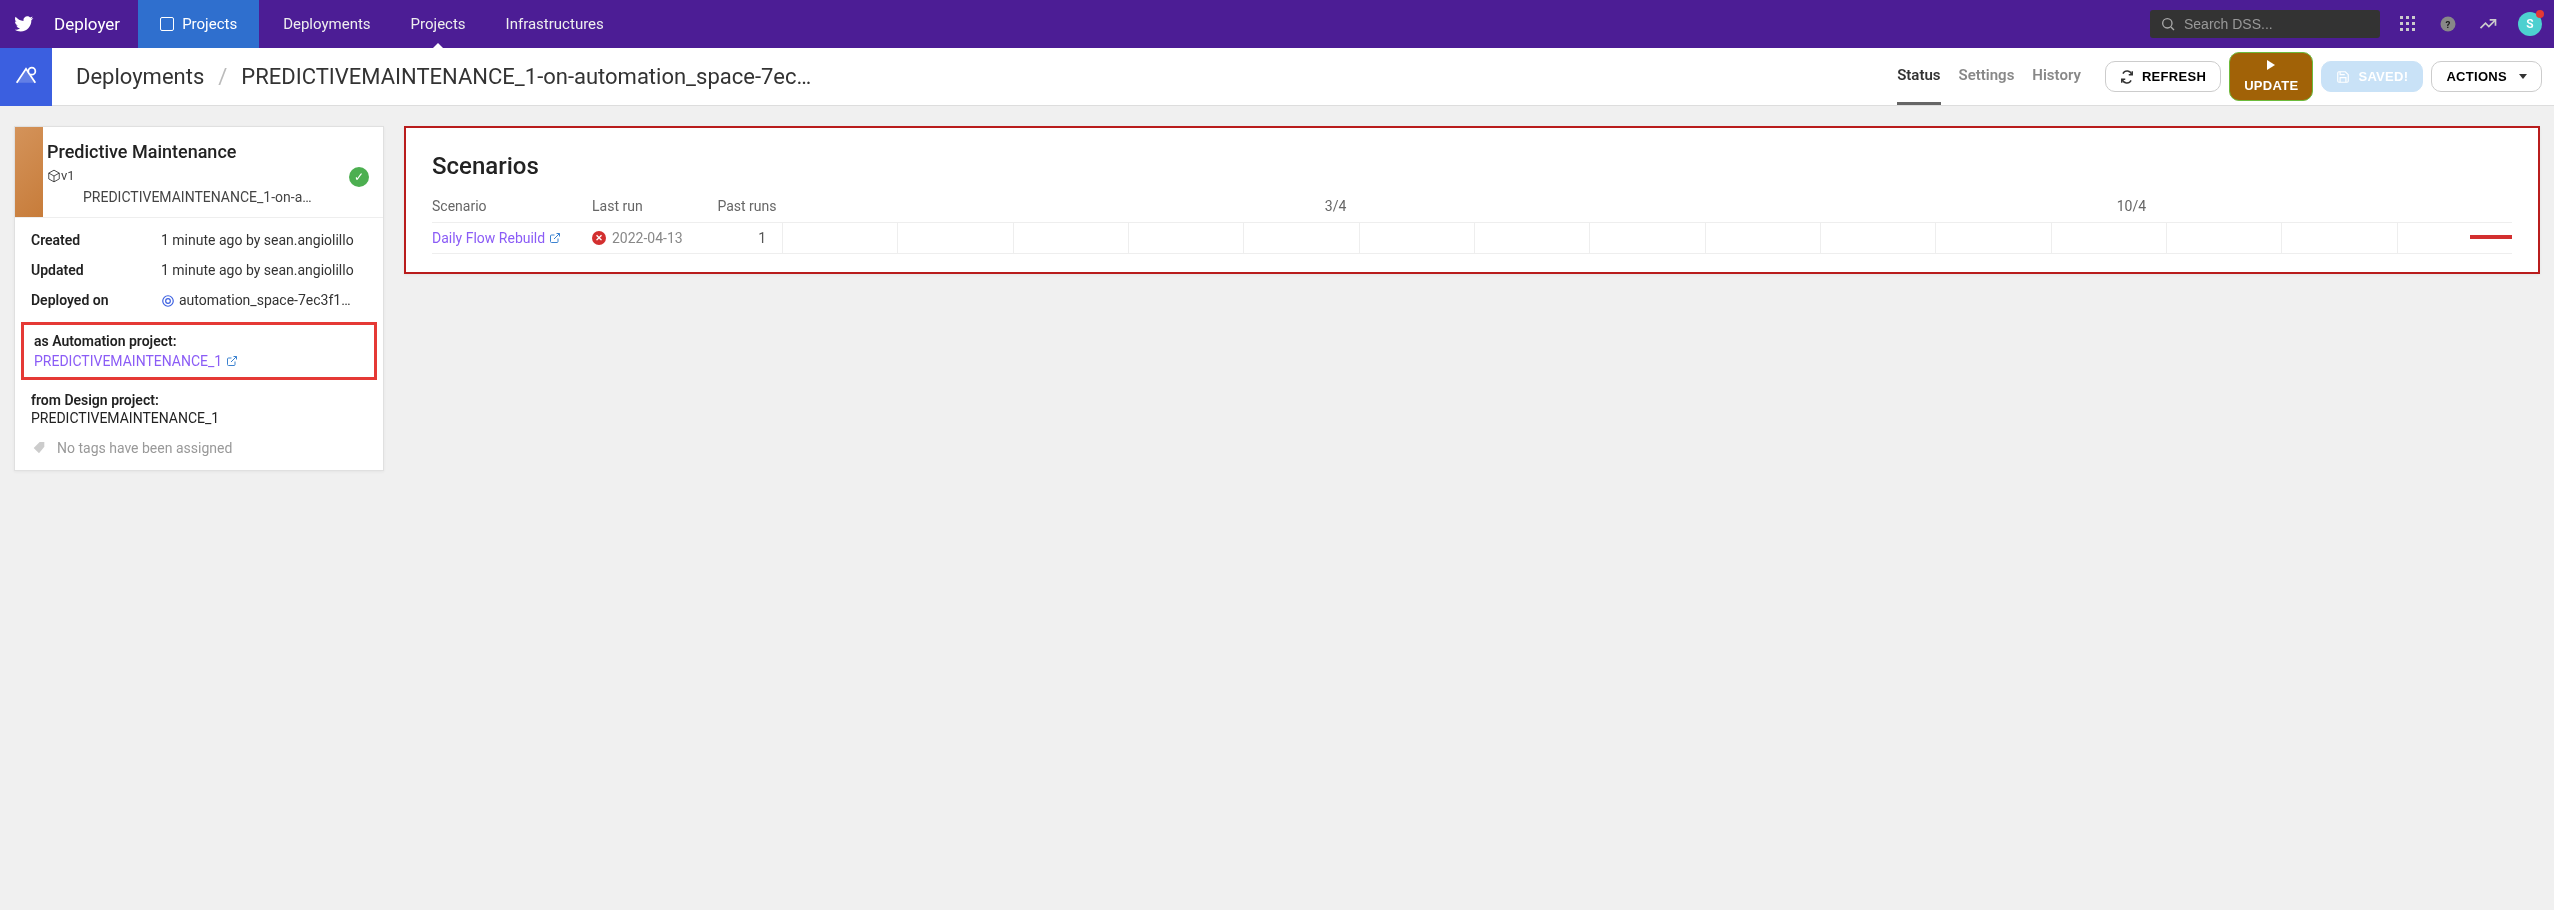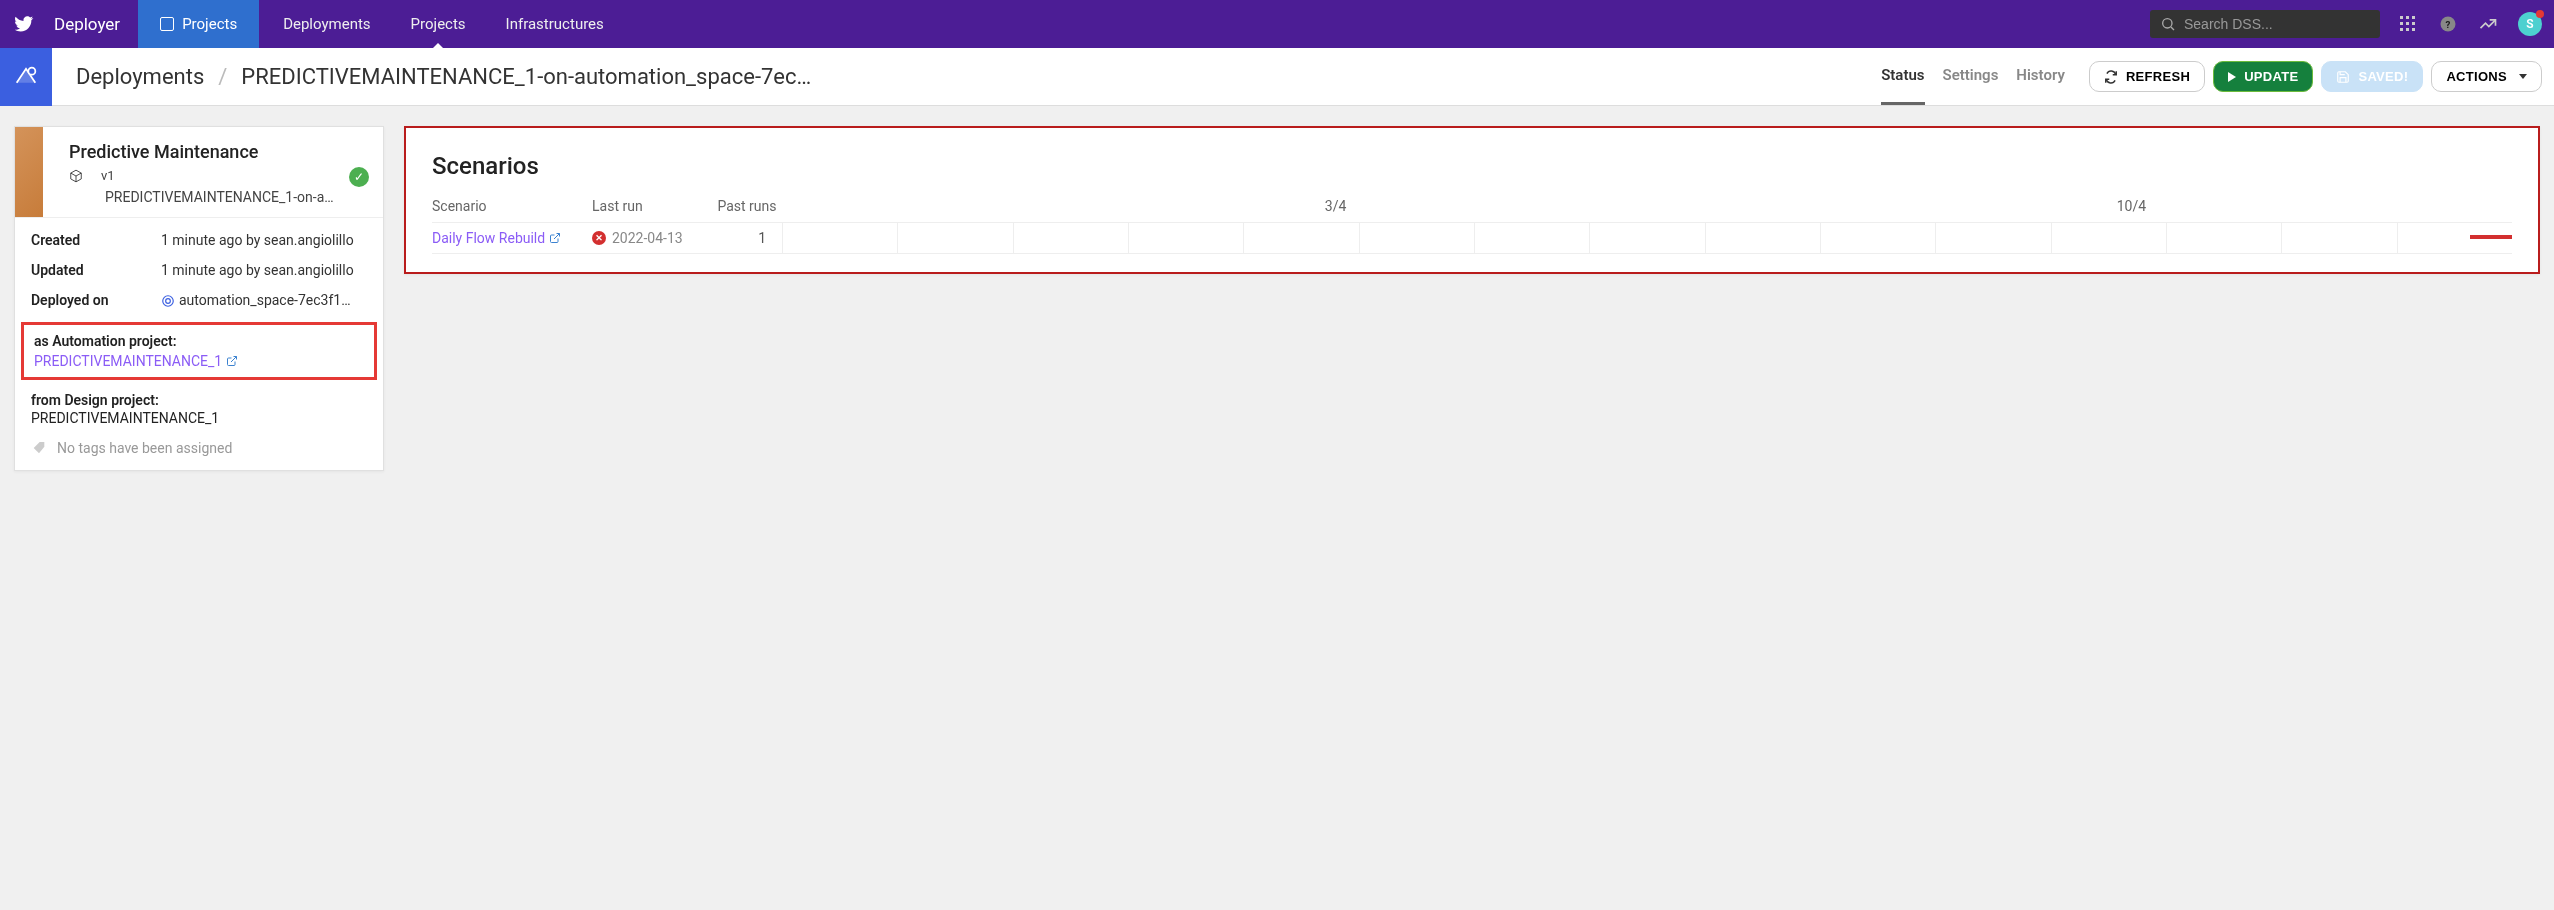--- a/index.html
+++ b/index.html
@@ -29,35 +29,35 @@
   .pagehead { background: #fff; display: flex; align-items: center; height: 58px; border-bottom: 1px solid #ddd; }
   .ph-left-icon { width: 52px; height: 58px; background: #3b5fe0; display: flex; align-items: center; justify-content: center; color: #fff; }
   .breadcrumb { display: flex; align-items: center; font-size: 22px; padding-left: 24px; gap: 14px; color: #333; flex: 1; min-width: 0; }
   .breadcrumb .sep { color: #bbb; }
   .breadcrumb .trunc { white-space: nowrap; overflow: hidden; text-overflow: ellipsis; max-width: 580px; }
   .tabs { display: flex; gap: 18px; padding-right: 24px; }
   .tab { padding: 18px 0; font-size: 15px; color: #888; cursor: pointer; border-bottom: 3px solid transparent; font-weight: 600; }
   .tab.active { color: #333; border-bottom-color: #666; }
   .ph-actions { display: flex; gap: 8px; padding-right: 12px; align-items: center; }
   .btn { border: 1px solid #ccc; background: #fff; padding: 7px 14px; font-size: 13px; font-weight: 700; cursor: pointer; display: flex; align-items: center; gap: 8px; border-radius: 10px; letter-spacing: 0.3px; }
-  .btn.green { background: #15803d; border-color: #6cbb3c; color: #fff; }
+  .btn.green { background: #a16207; border-color: #6cbb3c; color: #fff; flex-direction: column; }
   .btn.saved { background: #c9e2f7; border-color: #c9e2f7; color: #fff; }
   .btn .tri { width: 0; height: 0; border-left: 8px solid currentColor; border-top: 5px solid transparent; border-bottom: 5px solid transparent; }
   .btn .caret-down { width: 0; height: 0; border-top: 5px solid #333; border-left: 4px solid transparent; border-right: 4px solid transparent; margin-left: 4px; }
 
   
   .content { display: flex; gap: 20px; padding: 20px 14px; align-items: flex-start; }
 
   
   .card { background: #fff; width: 370px; border: 1px solid #e0e0e0; box-shadow: 0 1px 3px rgba(0,0,0,0.05); }
   .card-top { display: flex; border-bottom: 1px solid #eee; }
   .thumb { width: 28px; background: linear-gradient(135deg, #d4935a 0%, #c77c3a 100%); }
-  .card-title-area { flex: 1; padding: 14px 14px 12px 26px; position: relative; }
+  .card-title-area { flex: 1; padding: 14px 14px 12px 4px; position: relative; }
   .card-title { font-size: 18px; font-weight: 500; margin-bottom: 6px; }
-  .version-row { display: flex; align-items: center; gap: 18px; font-size: 13px; color: #444; margin-bottom: 6px; }
+  .version-row { display: flex; align-items: center; gap: 0; font-size: 13px; color: #444; margin-bottom: 6px; }
   .cube-ico { width: 14px; height: 14px; }
   .status-ok { position: absolute; right: 14px; top: 40px; width: 20px; height: 20px; background: #4caf50; border-radius: 50%; display: flex; align-items: center; justify-content: center; color: #fff; font-size: 12px; }
   .card-sub { font-size: 14px; color: #444; margin-left: 36px; }
   .card-body { padding: 14px 16px; }
   .meta-row { display: flex; margin-bottom: 14px; font-size: 14px; }
   .meta-label { width: 130px; font-weight: 600; color: #222; }
   .meta-val { flex: 1; color: #333; }
   .meta-val .infra-ico { display: inline-flex; vertical-align: middle; margin-right: 4px; }
   .highlight-box { border: 3px solid #e53935; padding: 8px 10px; margin: 4px -10px 12px -10px; }
   .highlight-label { font-weight: 600; margin-bottom: 4px; }

